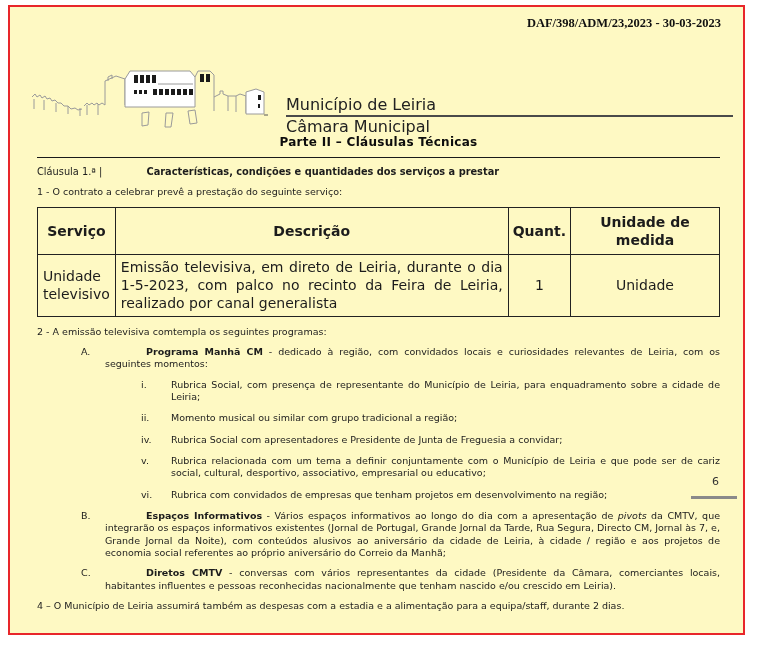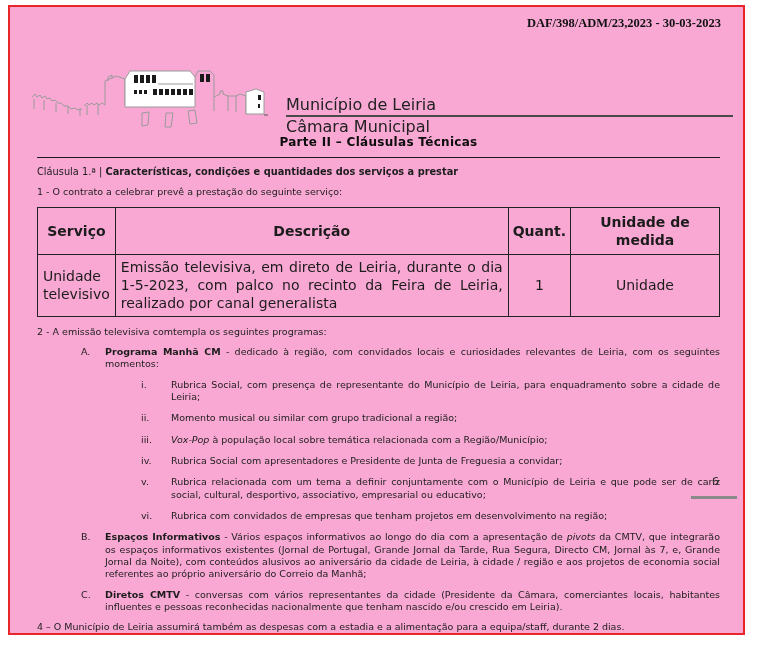--- a/index.html
+++ b/index.html
@@ -13,21 +13,21 @@
     -webkit-font-smoothing: antialiased;
   }
   .page {
     position: absolute;
     left: 8px;
     top: 5px;
     width: 737px;
     height: 630px;
     border: 2px solid #e8262a;
     box-sizing: border-box;
-    background: #f9a8d4;
+    background: #fef9c3;
     overflow: hidden;
   }
   .doc-ref {
     position: absolute;
     top: 9px;
     right: 22px;
     font-family: "Liberation Serif", serif;
     font-weight: 600;
     font-size: 12.5px;
     color: #111;
@@ -108,21 +108,21 @@
   }
   .letter-item .li-label { width: 24px; flex: 0 0 24px; }
   .letter-item .li-text { flex: 1; text-align: justify; }
   .roman-item {
     display: flex;
     margin: 0 0 9px 0;
     padding-left: 104px;
   }
   .roman-item .li-label { width: 30px; flex: 0 0 30px; }
   .roman-item .li-text { flex: 1; text-align: justify; }
-  .b { font-weight: bold; }
+  .b { font-weight: bold; margin-left: 41px; }
   .i { font-style: italic; }
   .closing { margin: 0 0 9px 0; text-align: justify; }
   .page-num {
     position: absolute;
     right: 24px;
     top: 468px;
     font-size: 11px;
     color: #333;
   }
   .page-num-rule {
@@ -238,24 +238,20 @@
 
     <div class="roman-item">
       <span class="li-label">i.</span>
       <span class="li-text"><span>Rubrica Social, com presença de representante do Município de Leiria, para enquadramento sobre a cidade de Leiria;</span></span>
     </div>
     <div class="roman-item">
       <span class="li-label">ii.</span>
       <span class="li-text"><span>Momento musical ou similar com grupo tradicional a região;</span></span>
     </div>
     <div class="roman-item">
-      <span class="li-label">iii.</span>
-      <span class="li-text"><span class="i">Vox-Pop</span><span> à população local sobre temática relacionada com a Região/Município;</span></span>
-    </div>
-    <div class="roman-item">
       <span class="li-label">iv.</span>
       <span class="li-text"><span>Rubrica Social com apresentadores e Presidente de Junta de Freguesia a convidar;</span></span>
     </div>
     <div class="roman-item">
       <span class="li-label">v.</span>
       <span class="li-text"><span>Rubrica relacionada com um tema a definir conjuntamente com o Município de Leiria e que pode ser de cariz social, cultural, desportivo, associativo, empresarial ou educativo;</span></span>
     </div>
     <div class="roman-item">
       <span class="li-label">vi.</span>
       <span class="li-text"><span>Rubrica com convidados de empresas que tenham projetos em desenvolvimento na região;</span></span>

